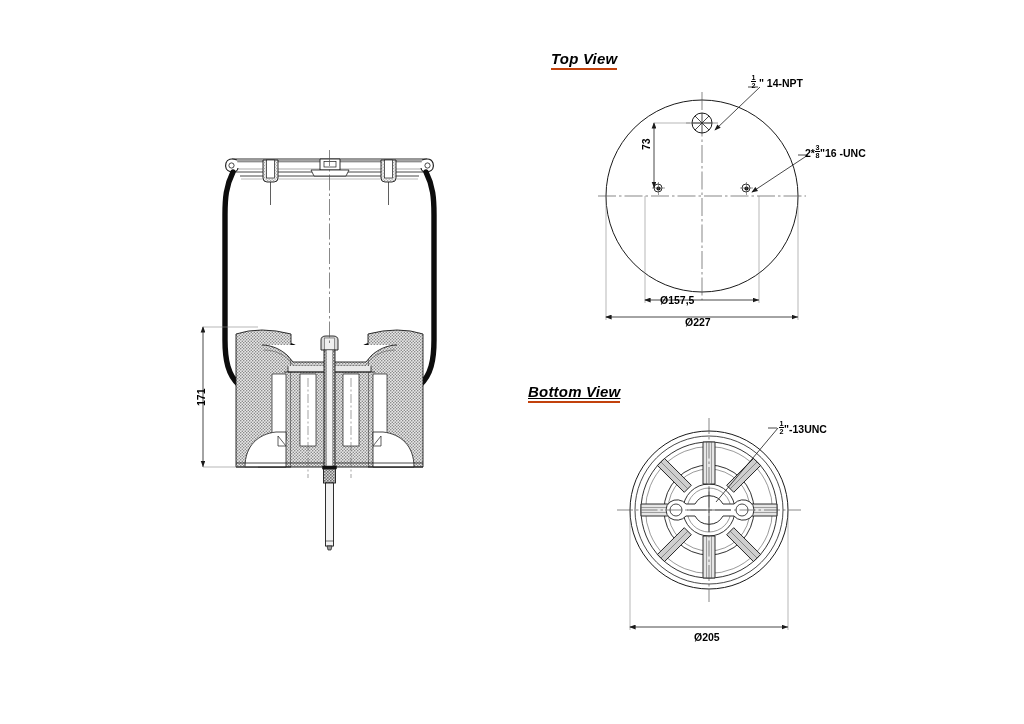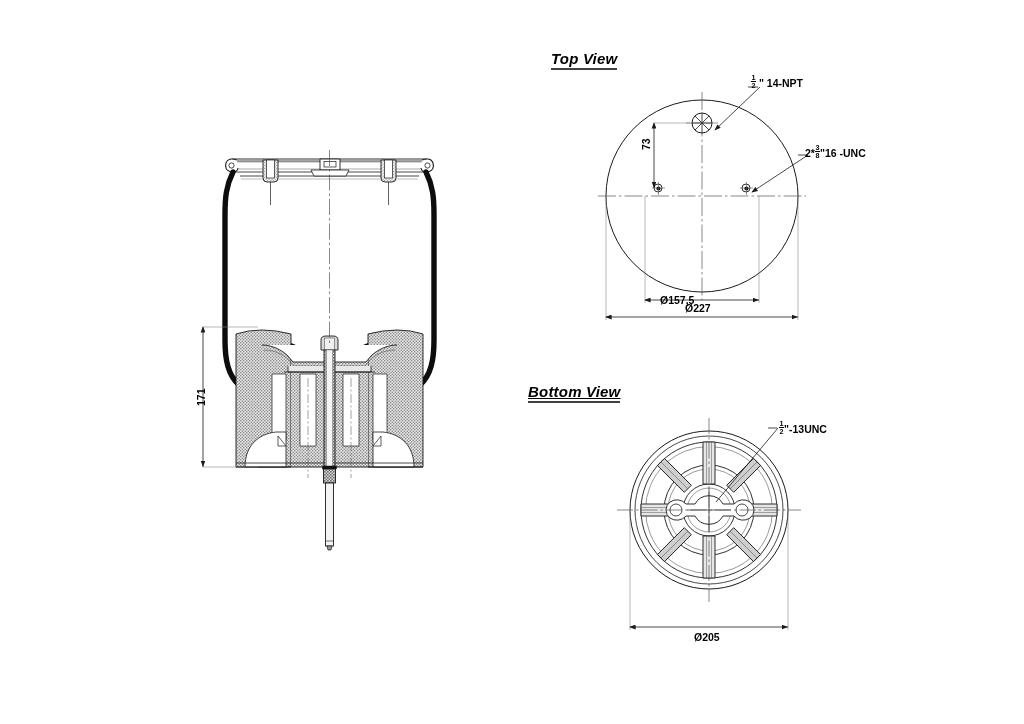--- a/index.html
+++ b/index.html
@@ -28,21 +28,21 @@
     height: 724px;
     display: block;
   }
   .view-title {
     position: absolute;
     font-family: "Liberation Sans", sans-serif;
     font-weight: bold;
     font-style: italic;
     font-size: 15px;
     color: #000;
-    border-bottom: 2px solid #404040;
+    border-bottom: 2px solid #c2410c;
     padding-bottom: 1px;
     white-space: nowrap;
     letter-spacing: 0.2px;
   }
   #title-top { left: 551px; top: 50px; }
   #title-bottom { left: 528px; top: 383px; text-decoration: underline; }
 
   .callout {
     position: absolute;
     font-family: "Liberation Sans", sans-serif;
@@ -57,21 +57,21 @@
 
   .dim-text {
     position: absolute;
     font-family: "Liberation Sans", sans-serif;
     font-weight: bold;
     font-size: 10.5px;
     color: #000;
     white-space: nowrap;
   }
   #dim-1575 { left: 660px; top: 294px; }
-  #dim-227  { left: 685px; top: 302px; }
+  #dim-227  { left: 685px; top: 316px; }
   #dim-205  { left: 694px; top: 631px; }
   #dim-73 {
     left: 640px; top: 150px;
     transform: rotate(-90deg);
     transform-origin: left top;
   }
   #dim-171 {
     left: 195px; top: 406px;
     transform: rotate(-90deg);
     transform-origin: left top;

